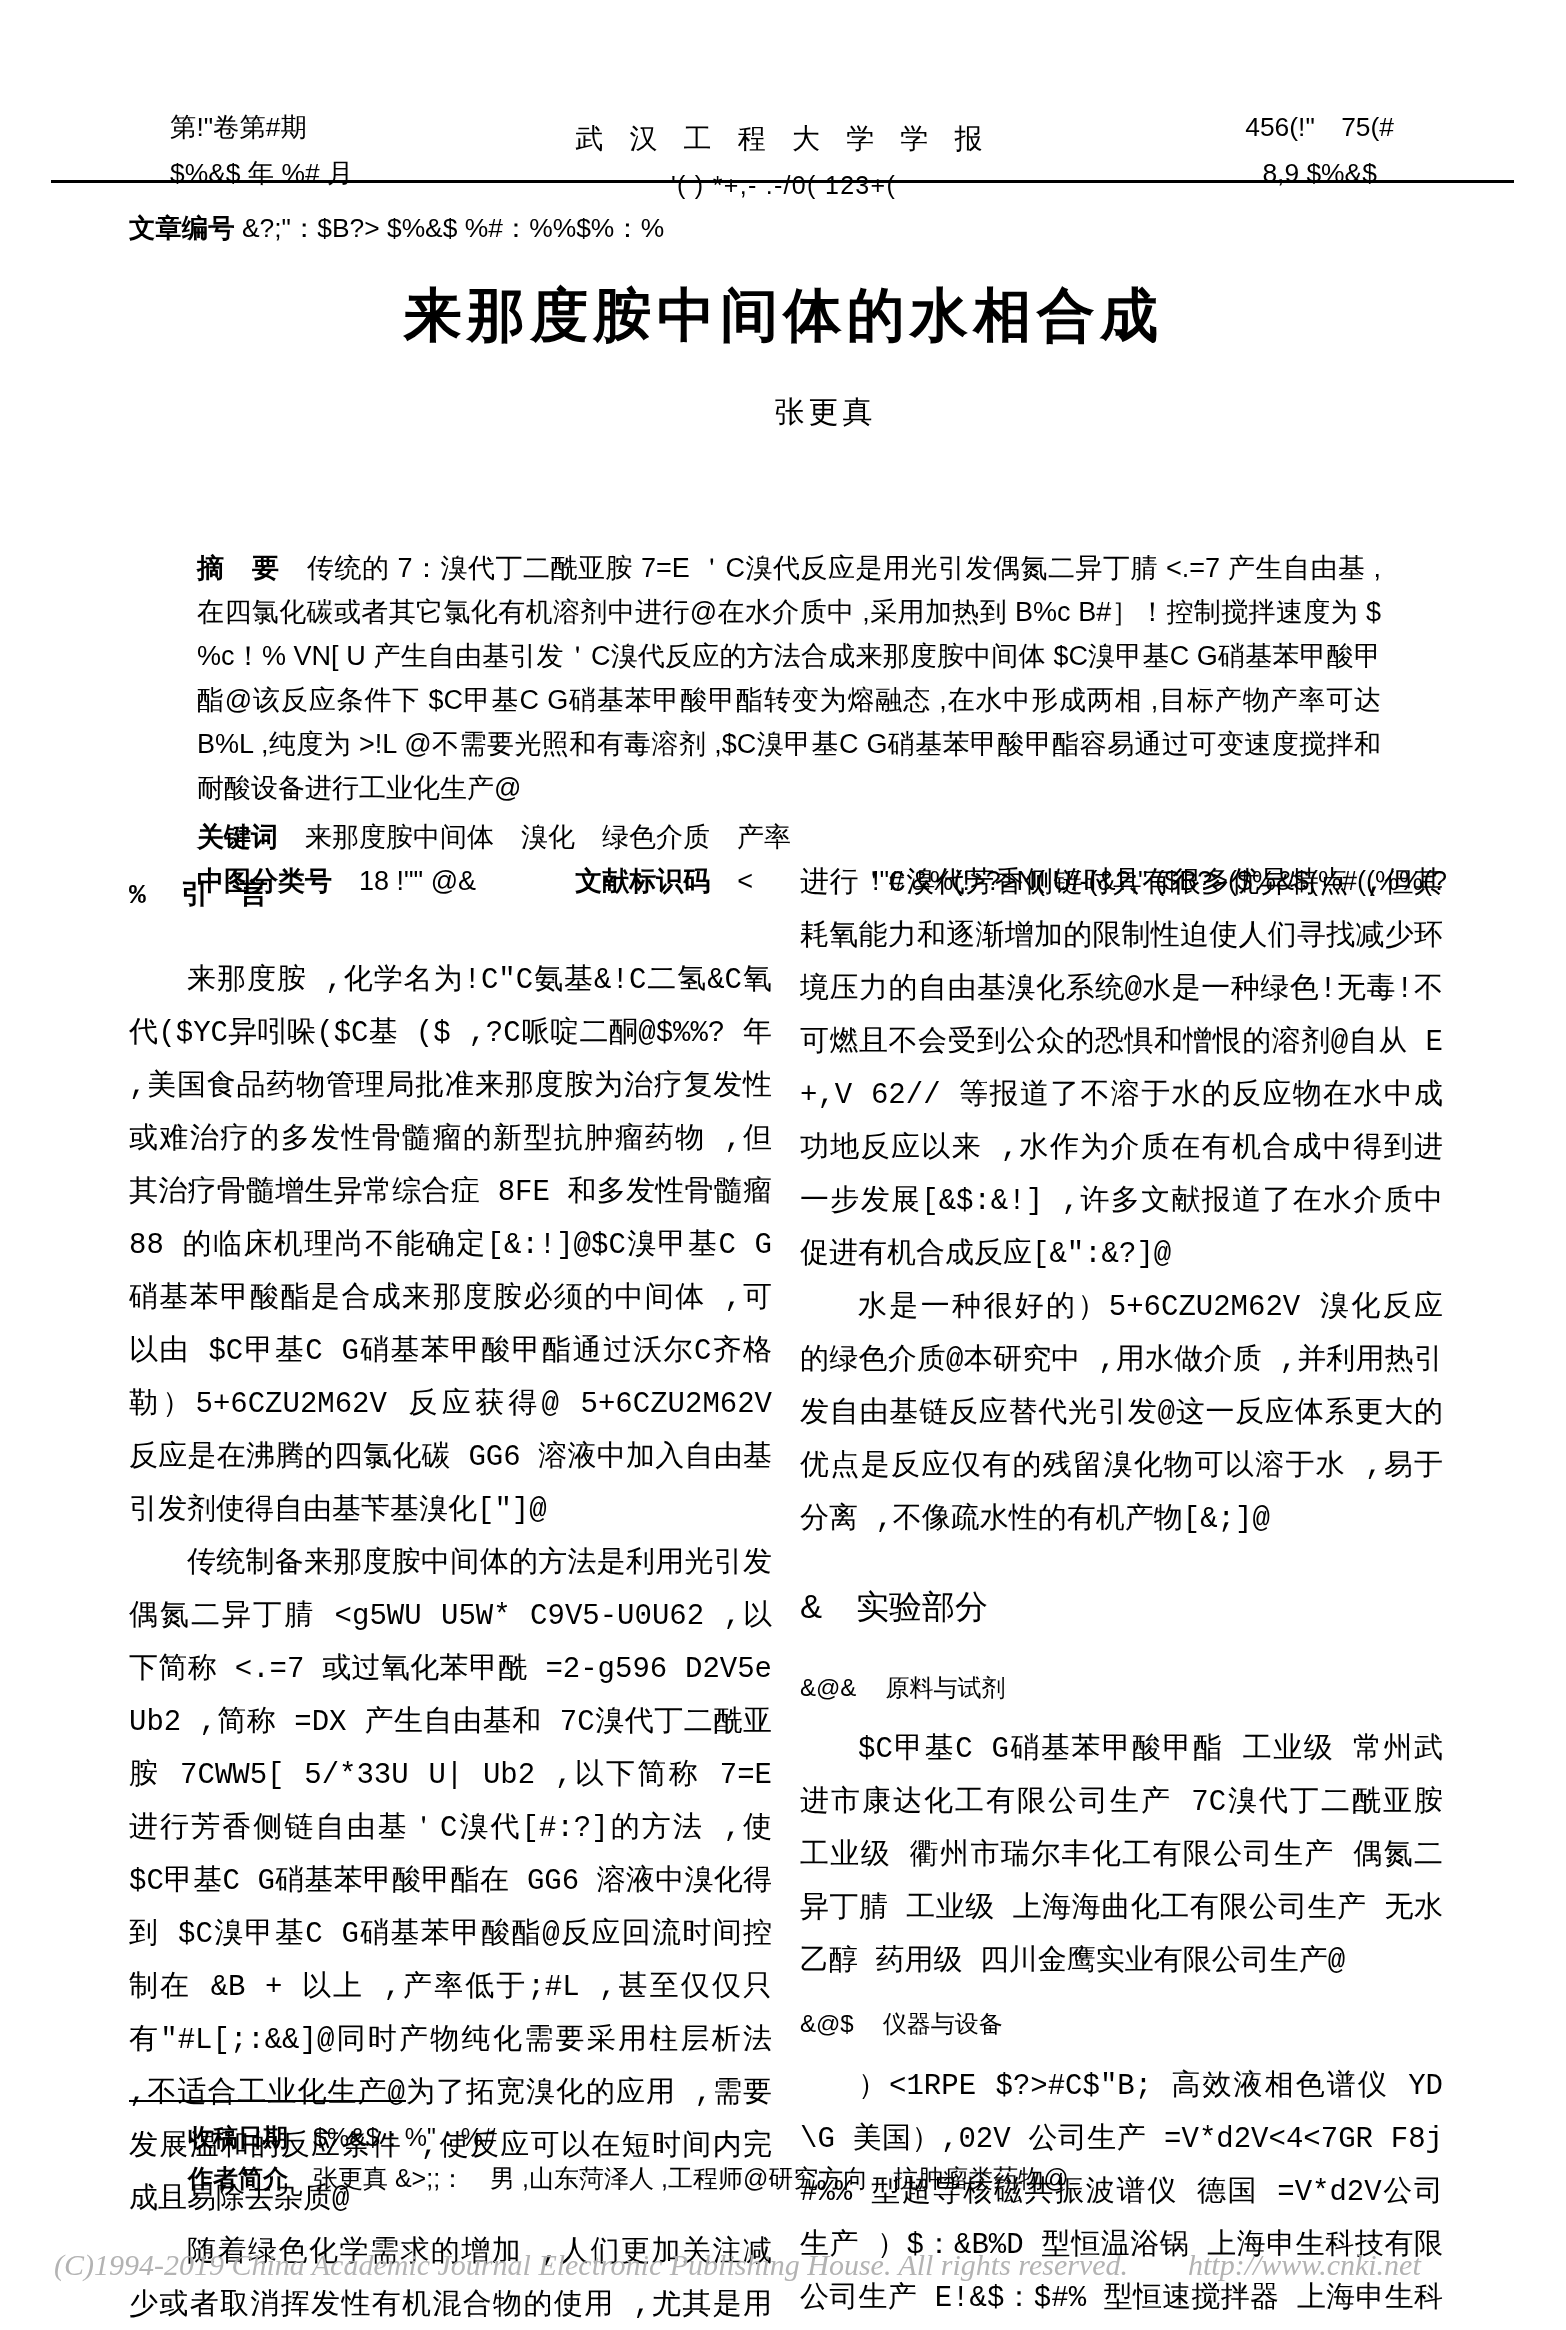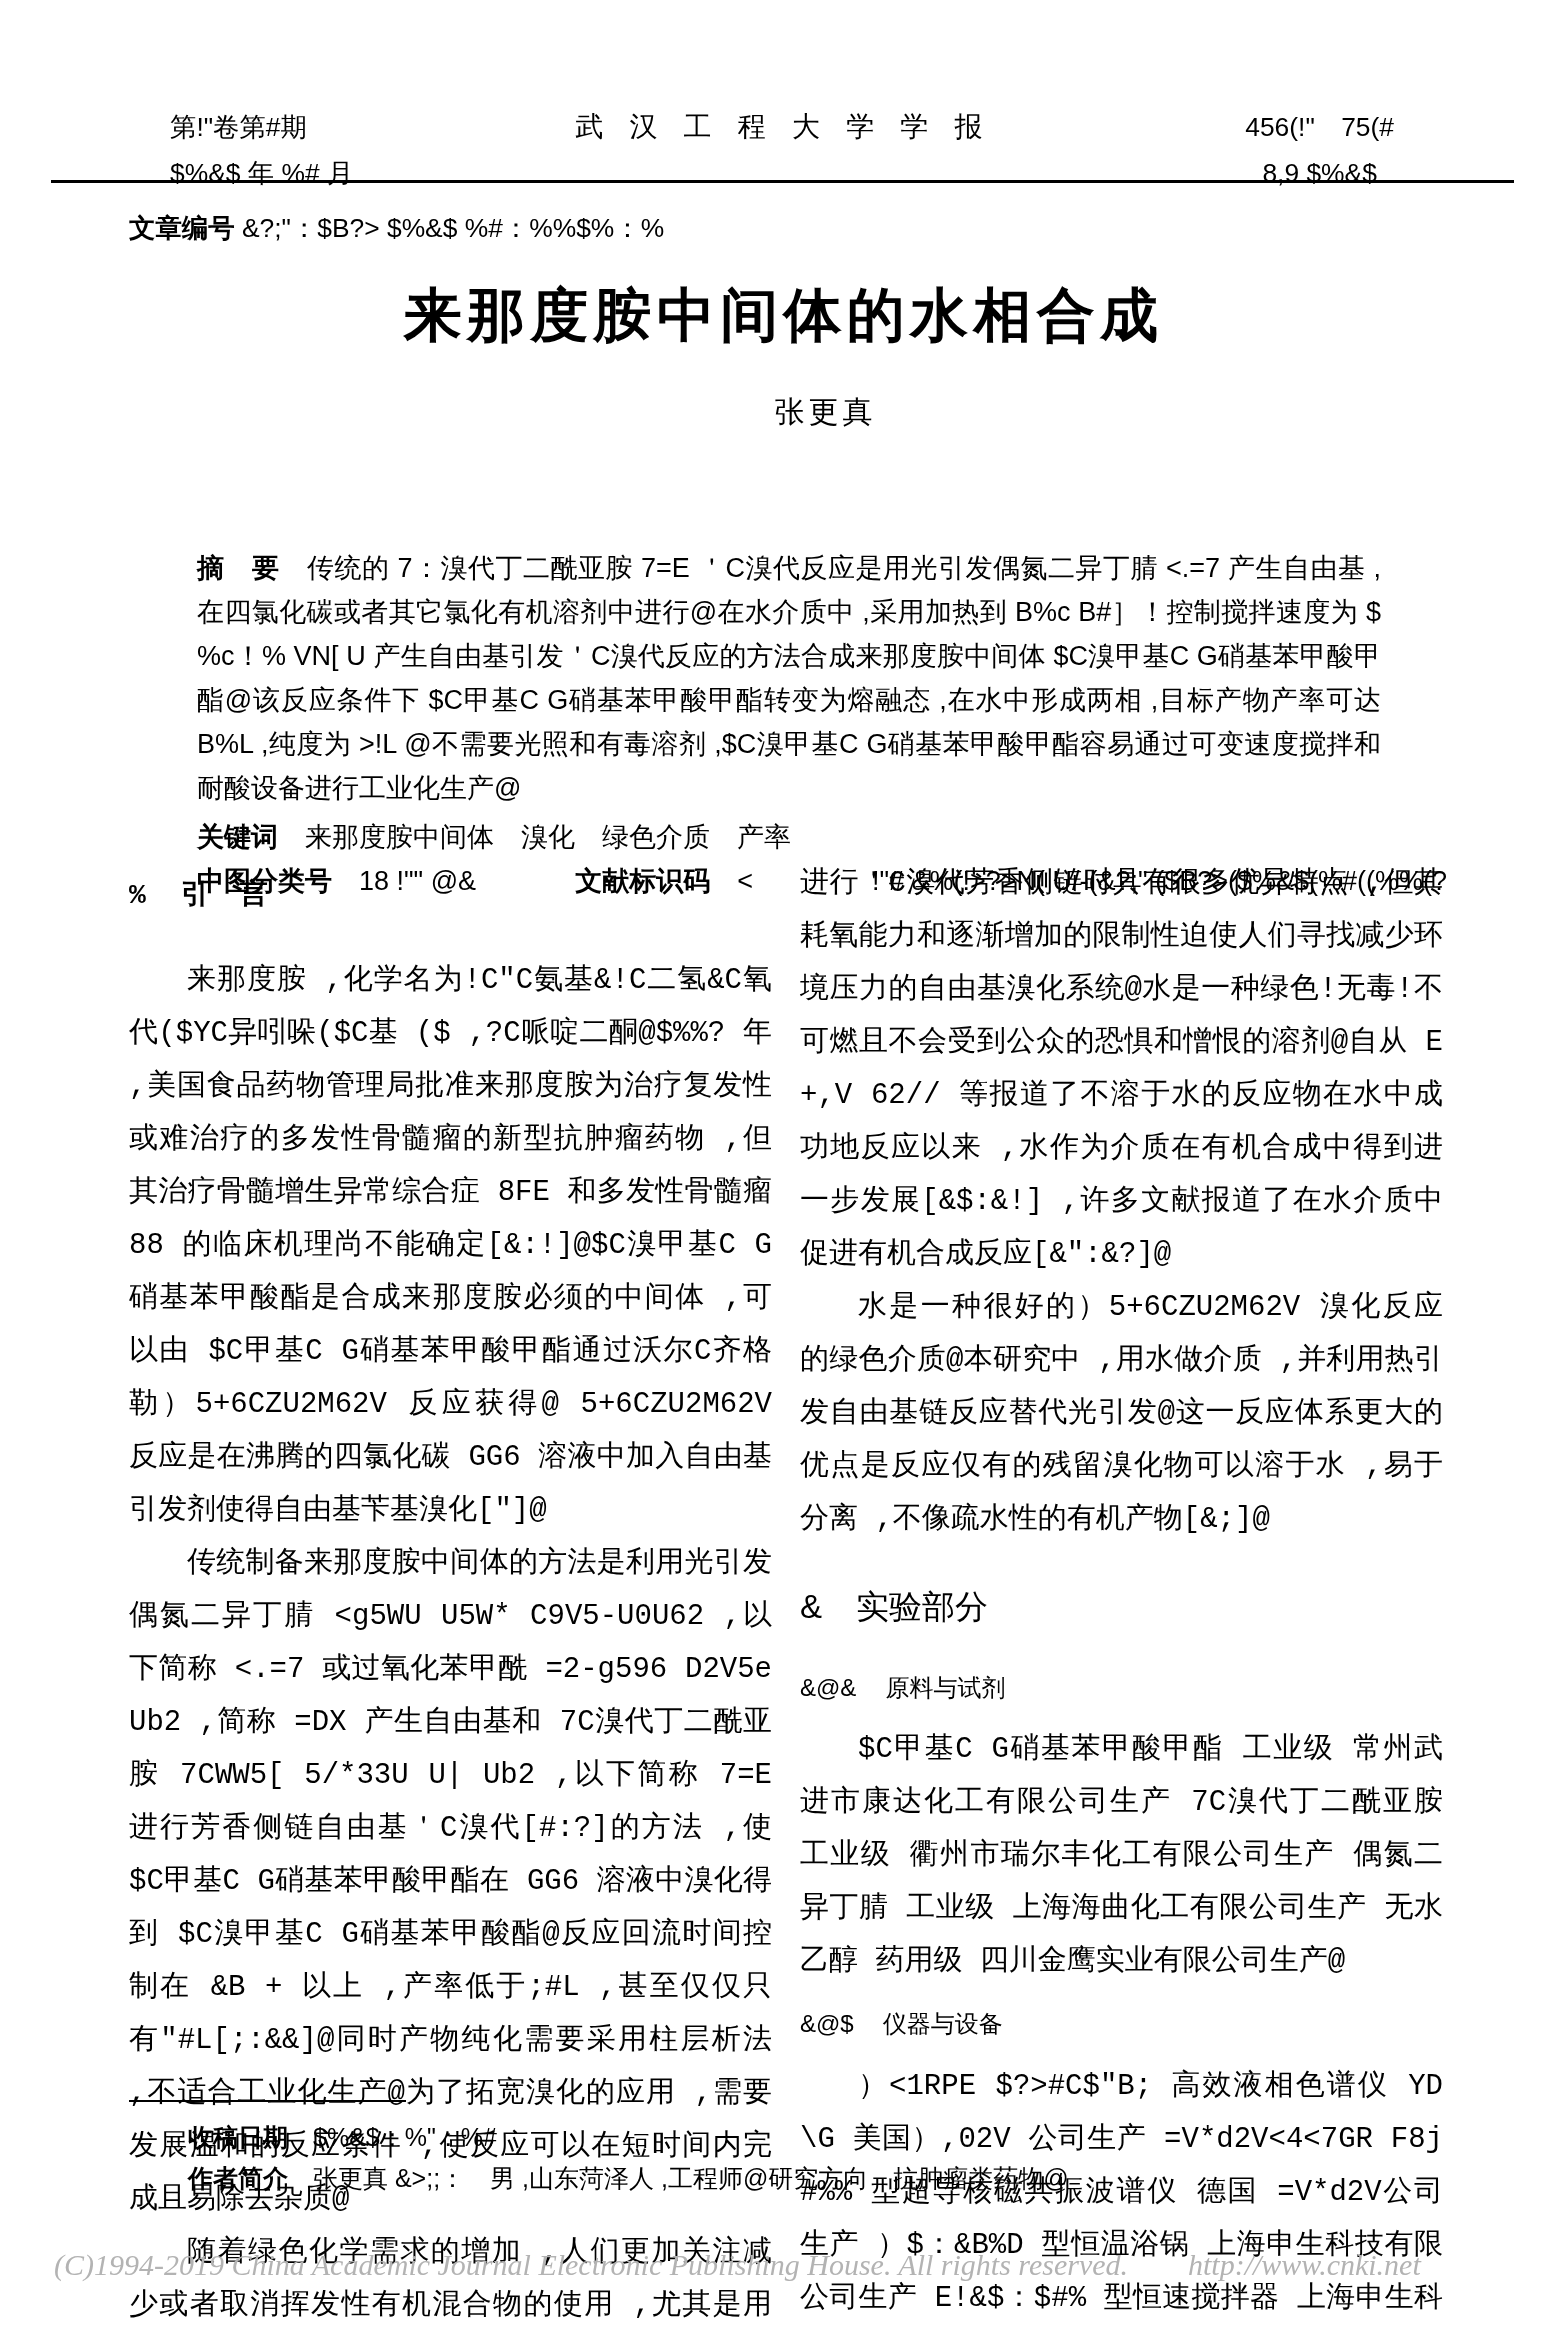--- a/index.html
+++ b/index.html
@@ -6,21 +6,21 @@
   .page{
     position:relative;
     width:1567px;height:2330px;
     background:#ffffff;
     font-family:"Liberation Sans",sans-serif;
     color:#000;
     overflow:hidden;
   }
   
   .hdr-left{position:absolute;top:104px;left:170px;font-size:26.4px;line-height:46px;}
-  .hdr-center{position:absolute;top:104px;left:0;width:100%;text-align:center;font-size:28px;line-height:46px;}
+  .hdr-center{position:absolute;top:116px;left:0;width:100%;text-align:center;font-size:28px;line-height:46px;}
   .hdr-center .cn{letter-spacing:9.2px;}
   .hdr-center .en{font-size:25px;letter-spacing:1.3px;}
   .hdr-right{position:absolute;top:104px;right:173px;font-size:26.4px;line-height:46px;text-align:center;}
   .rule-top{position:absolute;top:180px;left:51px;width:1463px;height:2.6px;background:#000;}
   
   .article-no{position:absolute;top:211px;left:129px;font-size:26.4px;}
   .b{font-weight:bold;}
   .title{position:absolute;top:277px;left:0;width:100%;text-align:center;
          font-size:58px;font-weight:700;letter-spacing:5.3px;}
   .author{position:absolute;top:392px;left:0;width:100%;text-align:center;
@@ -55,20 +55,21 @@
 <body>
 
 <div class="page">
 
   <div class="hdr-left">
     <div>第!"卷第#期</div>
     <div>$%&amp;$ 年 %# 月</div>
   </div>
   <div class="hdr-center">
     <div class="cn">武 汉 工 程 大 学 学 报</div>
+    <div class="en">'(  )  *+,-   .-/0(   123+(</div>
   </div>
   <div class="hdr-right">
     <div>456(!"　75(#</div>
     <div>8,9 $%&amp;$</div>
   </div>
   <div class="rule-top"></div>
 
   <div class="article-no">
     <span class="b">文章编号</span>
     <span>&amp;?;"：$B?&gt; $%&amp;$ %#：%%$%：%</span>

